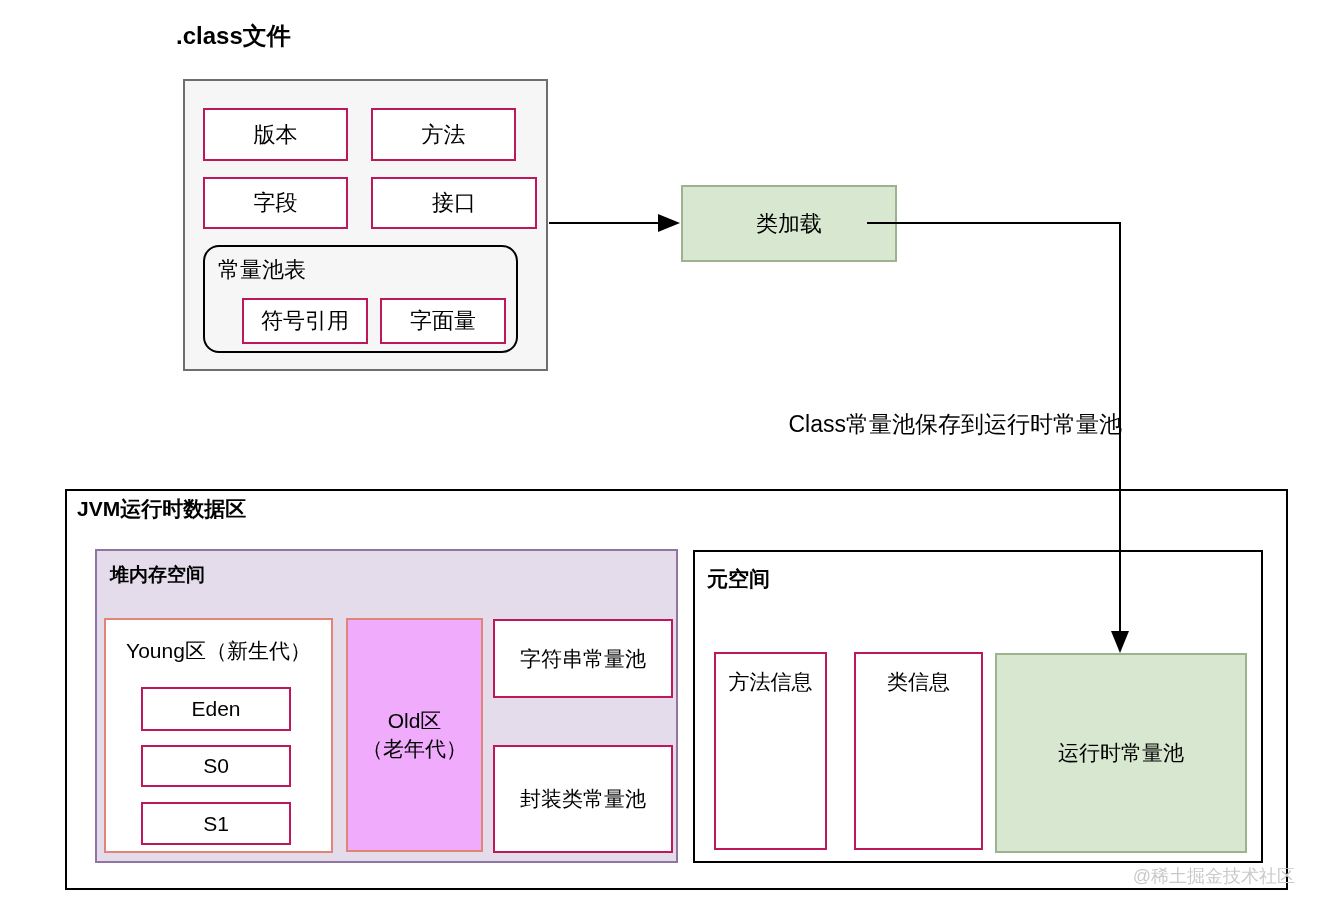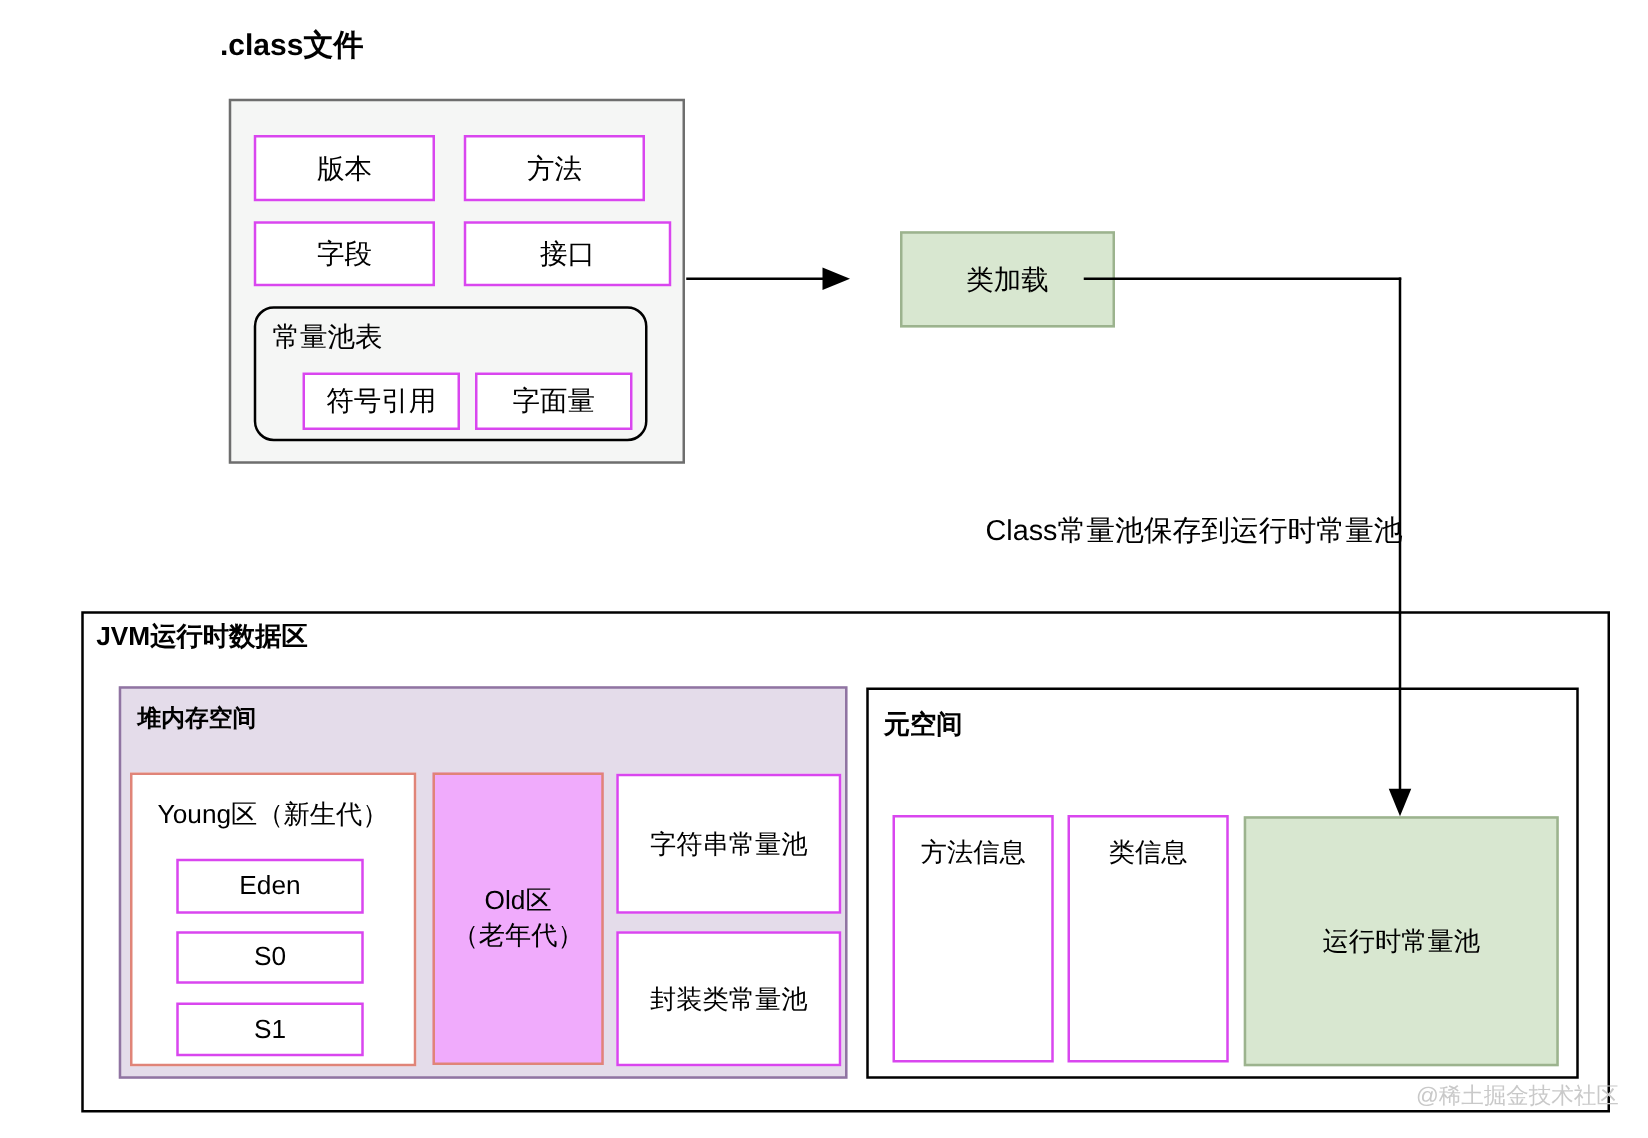--- a/index.html
+++ b/index.html
@@ -2,39 +2,39 @@
 <html style="--green-fill: #d8e7d0; --green-border: #9cb38e; --purple-fill: #e4dcea; --purple-border: #9074a2; --red-border: #e08478; --gray-fill: #f5f6f5; --gray-border: #6e6e6e;"><head>
 <meta charset="utf-8">
 <style>
   html,body{margin:0;padding:0;background:#fff;}
   #canvas{
     position:relative;width:1318px;height:910px;background:#fff;overflow:hidden;
     font-family:"Liberation Sans","DejaVu Sans",sans-serif;color:#000;
   }
   .abs{position:absolute;box-sizing:border-box;}
   .center{display:flex;align-items:center;justify-content:center;text-align:center;}
-  .node{background:#fff;border:2px solid #d946ef;font-size:21px;}
+  .node{background:#fff;border:2px solid #be185d;font-size:21px;}
 
   
   .class-title{left:176px;top:20px;font-size:24px;font-weight:bold;}
   .class-file-box{left:183px;top:79px;width:365px;height:292px;
     background:var(--gray-fill,#f5f6f5);border:2px solid var(--gray-border,#6e6e6e);}
   .version-box{left:203px;top:108px;width:145px;height:53px;font-size:22px;}
   .method-box{left:371px;top:108px;width:145px;height:53px;font-size:22px;}
   .field-box{left:203px;top:177px;width:145px;height:52px;font-size:22px;}
   .interface-box{left:371px;top:177px;width:166px;height:52px;font-size:22px;}
   .cpt-box{left:203px;top:245px;width:315px;height:108px;border:2px solid #000;
     border-radius:16px;background:transparent;}
   .cpt-label{left:218px;top:255px;font-size:22px;}
   .symbolref-box{left:242px;top:298px;width:126px;height:46px;font-size:22px;}
   .literal-box{left:380px;top:298px;width:126px;height:46px;font-size:22px;}
 
   
-  .loader-box{left:681px;top:185px;width:172px;height:77px;font-size:22px;
-    background:var(--green-fill,#d8e7d0);border:2px solid var(--green-border,#9cb38e);margin-left:39px;}
+  .loader-box{left:681px;top:185px;width:216px;height:77px;font-size:22px;
+    background:var(--green-fill,#d8e7d0);border:2px solid var(--green-border,#9cb38e);}
 
   
   .line{background:#000;}
   .arrow1-line{left:549px;top:222px;width:111px;height:2px;}
   .arrow1-head{left:658px;top:214px;width:0;height:0;
     border-top:9px solid transparent;border-bottom:9px solid transparent;border-left:22px solid #000;}
   .conn-h{left:867px;top:222px;width:254px;height:2px;}
   .conn-v{left:1119px;top:222px;width:2px;height:412px;}
   .arrow2-head{left:1111px;top:631px;width:0;height:0;
     border-left:9px solid transparent;border-right:9px solid transparent;border-top:22px solid #000;}
@@ -49,27 +49,27 @@
     background:var(--purple-fill,#e4dcea);border:2px solid var(--purple-border,#9074a2);}
   .heap-title{left:110px;top:562px;font-size:19px;font-weight:bold;}
   .young-box{left:104px;top:618px;width:229px;height:235px;background:#fff;
     border:2px solid var(--red-border,#e08478);}
   .young-title{left:104px;top:637px;width:229px;font-size:21px;text-align:center;}
   .eden-box{left:141px;top:687px;width:150px;height:44px;}
   .s0-box{left:141px;top:745px;width:150px;height:42px;}
   .s1-box{left:141px;top:802px;width:150px;height:43px;}
   .old-box{left:346px;top:618px;width:137px;height:234px;background:#f0abfc;
     border:2px solid var(--red-border,#e08478);flex-direction:column;line-height:1.35;}
-  .stringpool-box{left:493px;top:619px;width:180px;height:112px;}
+  .stringpool-box{left:493px;top:619px;width:180px;height:79px;}
   .wrapperpool-box{left:493px;top:745px;width:180px;height:108px;}
 
   
   .meta-box{left:693px;top:550px;width:570px;height:313px;background:#fff;border:2px solid #000;}
   .meta-title{left:707px;top:565px;font-size:21px;font-weight:bold;}
-  .methodinfo-box{left:714px;top:652px;width:129px;height:198px;align-items:flex-start;padding-top:14px;}
+  .methodinfo-box{left:714px;top:652px;width:113px;height:198px;align-items:flex-start;padding-top:14px;}
   .classinfo-box{left:854px;top:652px;width:129px;height:198px;align-items:flex-start;padding-top:14px;}
   .runtimepool-box{left:995px;top:653px;width:252px;height:200px;
     background:var(--green-fill,#d8e7d0);border:2px solid var(--green-border,#9cb38e);}
 
   .watermark{left:1035px;top:864px;width:260px;font-size:18px;text-align:right;
     color:#c9c9c9;white-space:nowrap;}
 </style>
 </head>
 <body>
 

